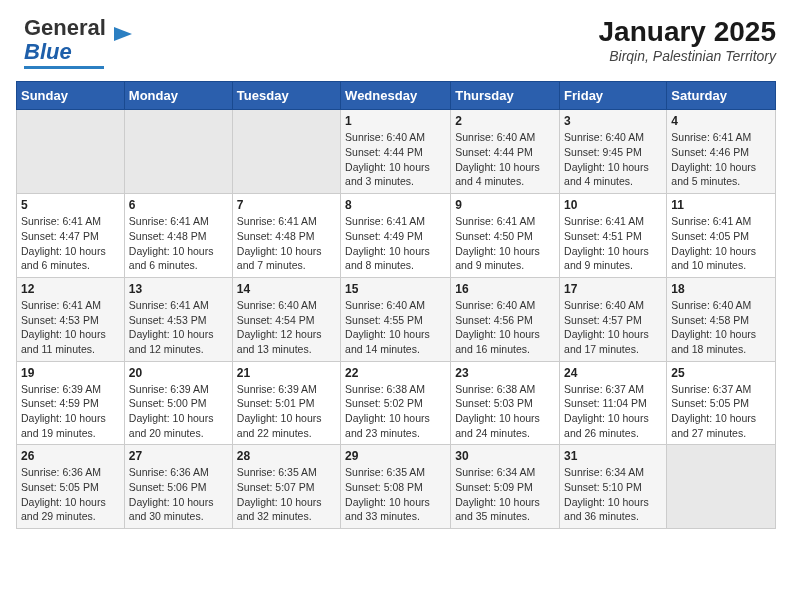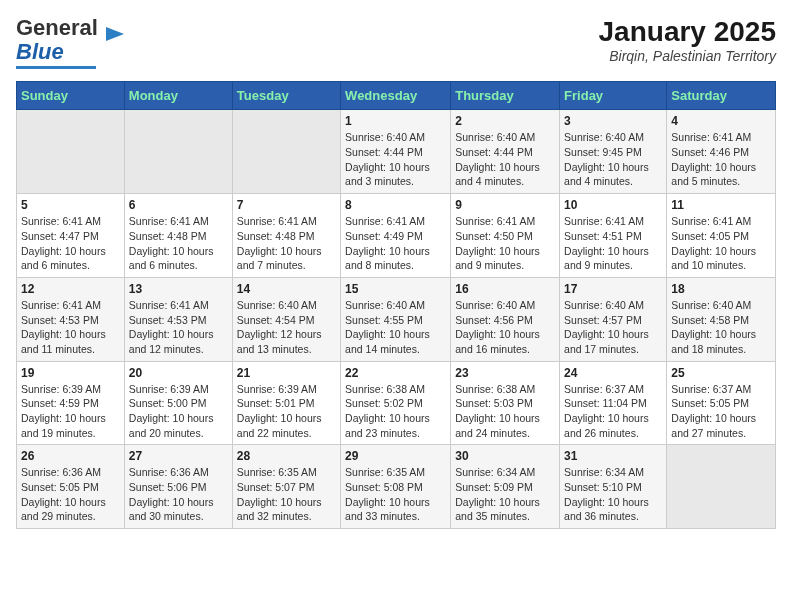--- a/index.html
+++ b/index.html
@@ -8,20 +8,21 @@
       background: #fff;
       width: 792px;
       min-height: 612px;
       padding: 16px;
     }
     .header {
       display: flex;
       justify-content: space-between;
       align-items: flex-start;
       margin-bottom: 12px;
+      margin-left: 8px;
     }
     .logo {
       display: flex;
       flex-direction: column;
       align-items: flex-start;
     }
     .logo-line {
       width: 80px;
       height: 3px;
       background: #2b7fc2;
@@ -40,21 +41,21 @@
       color: #444;
       font-style: italic;
     }
     table {
       width: 100%;
       border-collapse: collapse;
       font-size: 11px;
     }
     thead tr th {
       background: #2b5fad;
-      color: #86efac;
+      color: #ffffff;
       padding: 6px 4px;
       text-align: left;
       font-size: 13px;
       font-weight: bold;
       border: 1px solid #1a4a90;
     }
     tbody tr td {
       border: 1px solid #ccc;
       vertical-align: top;
       padding: 4px 4px;

